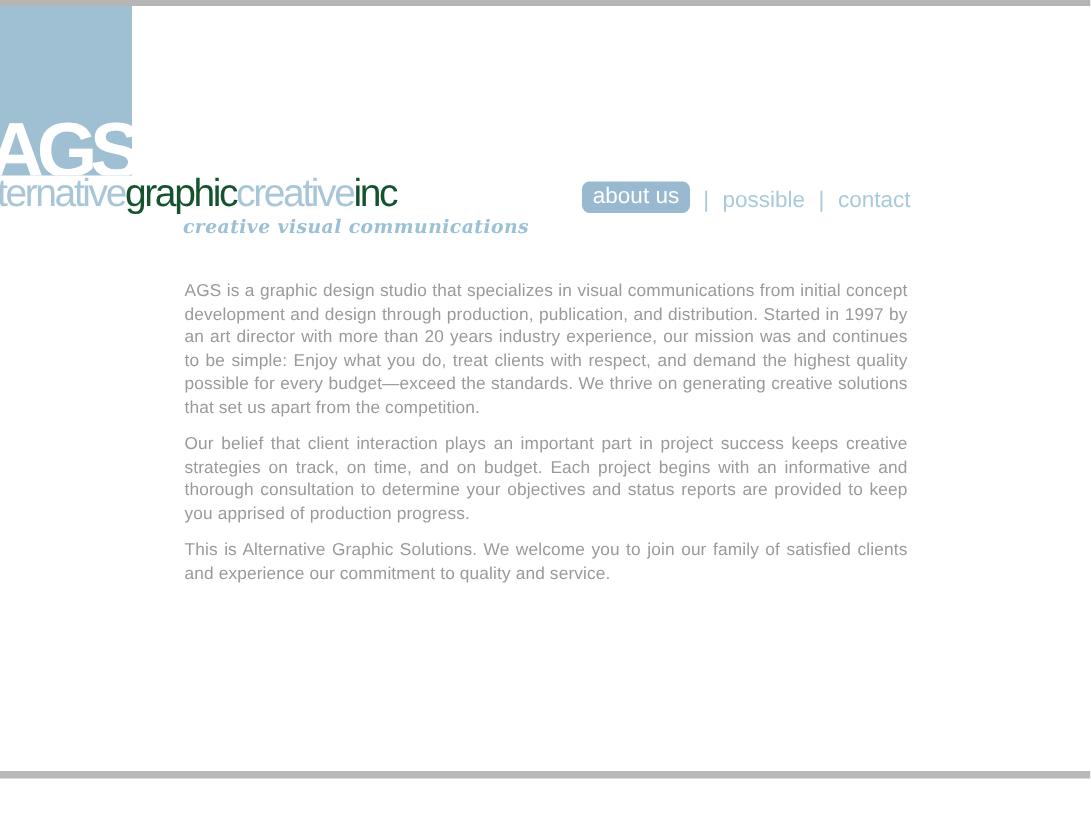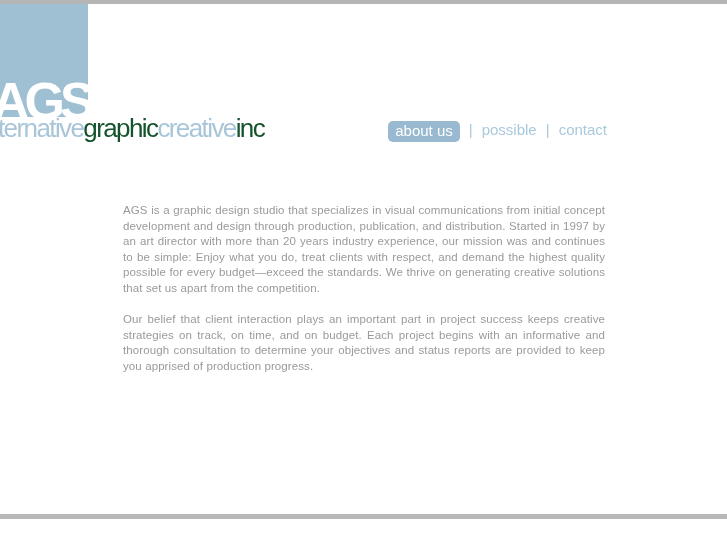--- a/index.html
+++ b/index.html
@@ -52,21 +52,21 @@
     font-style: italic; font-weight: bold;
     font-size: 12.5px;
     color: #9cc0d6;
     letter-spacing: 0.3px;
     white-space: nowrap;
   }
 
   
   .nav {
     position: absolute; top: 121px; right: 120px;
-    display: flex; align-items: flex-start;
+    display: flex; align-items: flex-end;
     font-size: 15px;
     color: #a9c9dd;
     white-space: nowrap;
   }
   .nav a { text-decoration: none; color: #a9c9dd; cursor: pointer; }
   .nav .active {
     background: #98b9cf;
     color: #fdfefe;
     padding: 1px 7px 3px 7px;
     border-radius: 5px;
@@ -75,46 +75,48 @@
 
   
   .copy {
     position: absolute; left: 123px; top: 187px; width: 482px;
     font-size: 11.5px;
     line-height: 15.5px;
     color: #9a9a9a;
     text-align: justify;
     letter-spacing: 0.1px;
   }
-  .copy p { margin-bottom: 9px; margin-top: 16px; }
+  .copy p { margin-bottom: 9px; }
 </style>
 </head>
 <body>
 
 <div class="stage">
 
   <div class="top-bar"></div>
 
   <div class="logo">
     <div class="logo-square">
       <span class="monogram">AGS</span>
     </div>
     <div class="wordmark">
       <span class="wm-blue">ternative</span><span class="wm-gray">graphic</span><span class="wm-blue">creative</span><span class="wm-gray">inc</span>
     </div>
+    <div class="tagline">creative visual communications</div>
   </div>
 
   <nav class="nav">
     <a class="active">about us</a>
     <span class="sep">|</span>
     <a>possible</a>
     <span class="sep">|</span>
     <a>contact</a>
   </nav>
 
   <main class="copy">
     <p>AGS is a graphic design studio that specializes in visual communications from initial concept development and design through production, publication, and distribution. Started in 1997 by an art director with more than 20 years industry experience, our mission was and continues to be simple: Enjoy what you do, treat clients with respect, and demand the highest quality possible for every budget—exceed the standards. We thrive on generating creative solutions that set us apart from the competition.</p>
     <p>Our belief that client interaction plays an important part in project success keeps creative strategies on track, on time, and on budget. Each project begins with an informative and thorough consultation to determine your objectives and status reports are provided to keep you apprised of production progress.</p>
+    <p>This is Alternative Graphic Solutions. We welcome you to join our family of satisfied clients and experience our commitment to quality and service.</p>
   </main>
 
   <div class="bottom-bar"></div>
 
 </div>
 
 </body></html>

